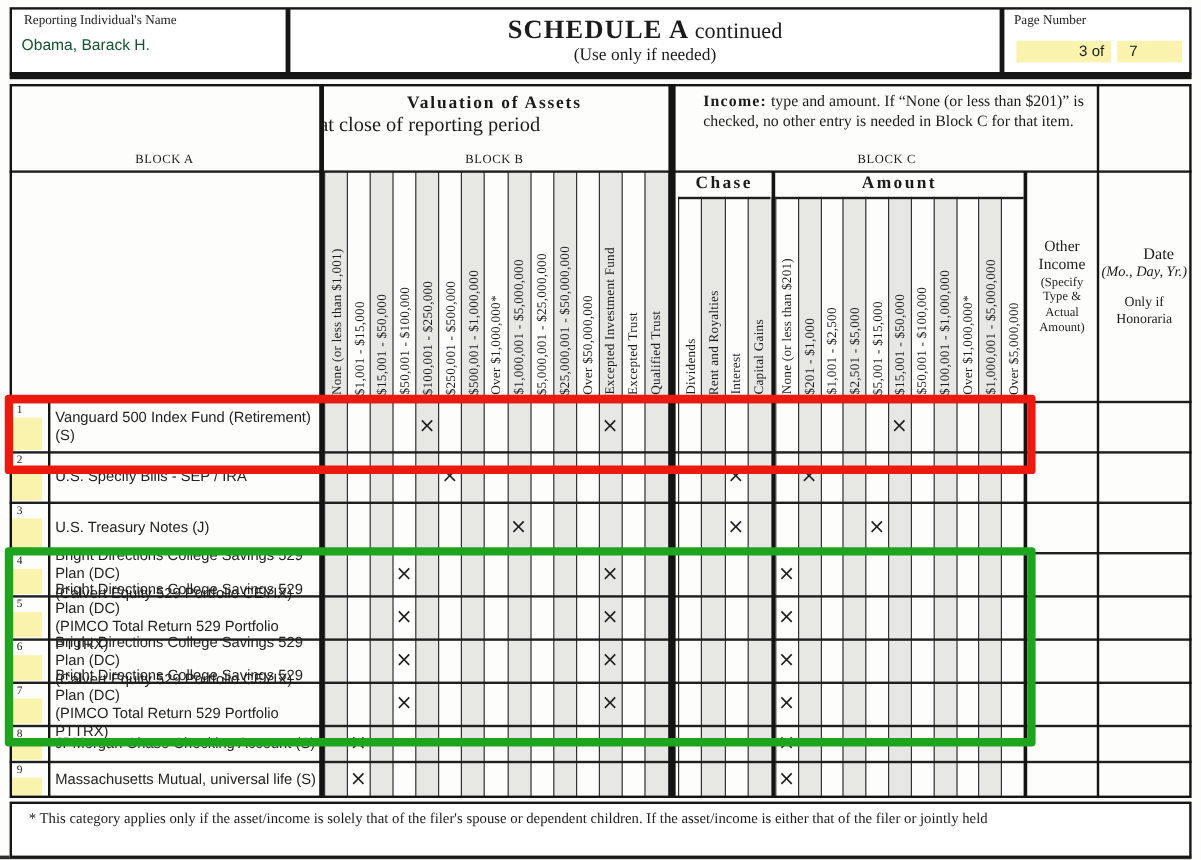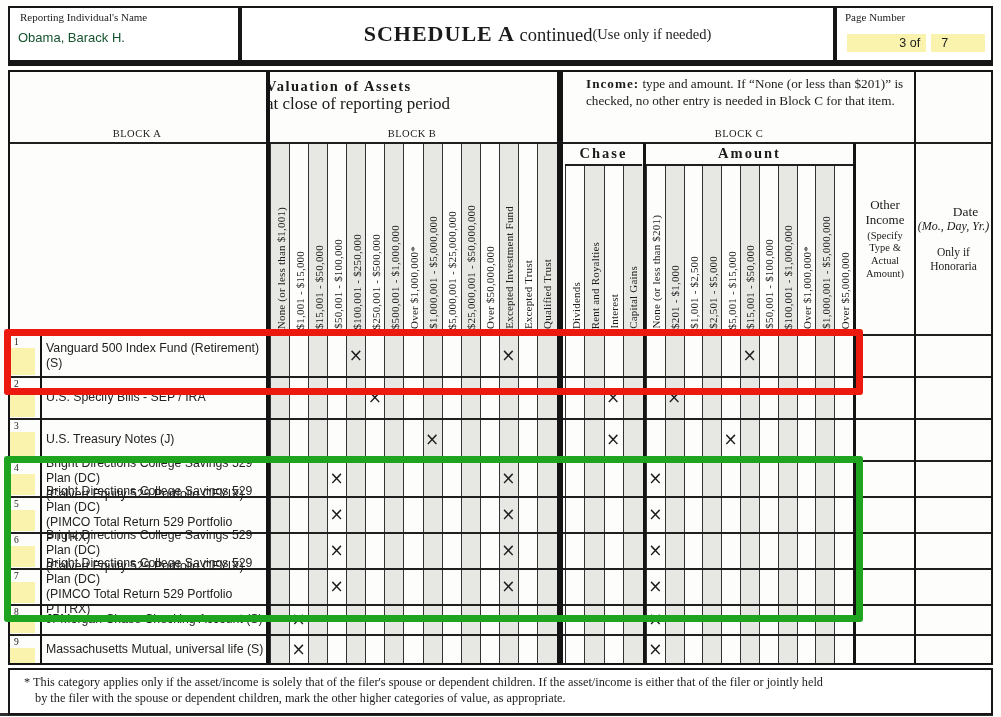--- a/index.html
+++ b/index.html
@@ -30,39 +30,39 @@
 </style>
 </head>
 <body>
 
 <div id="page">
 
   <div class="abs box" style="left:8px;top:6px;width:228px;height:52px;z-index:2;text-decoration:underline;">
     <div class="abs" style="left:10px;top:3px;font-size:11px;">Reporting Individual's Name</div>
     <div class="abs sans" style="left:8px;top:22px;font-size:13px;color:#14532d;">Obama, Barack H.</div>
   </div>
-  <div class="abs box" style="left:240px;top:6px;width:591px;height:52px;z-index:2;display:flex;flex-direction:row;align-items:center;justify-content:center;">
+  <div class="abs box" style="left:240px;top:6px;width:591px;height:52px;z-index:2;display:flex;flex-direction:column;align-items:center;justify-content:center;">
     <div style="line-height:1.05;"><span style="font-weight:bold;font-size:22px;letter-spacing:1px;">SCHEDULE A</span><span style="font-size:18.5px;"> continued</span></div>
     <div style="font-size:14.5px;">(Use only if needed)</div>
   </div>
   <div class="abs box" style="left:835px;top:6px;width:154px;height:52px;z-index:2;">
     <div class="abs" style="left:8px;top:3px;font-size:11px;">Page Number</div>
     <div class="abs" style="left:10px;right:6px;top:26px;display:flex;gap:5px;justify-content:space-between;">
       <div class="sans" style="flex:1.25;background:#f9f3ad;font-size:12.5px;text-align:right;padding:2px 6px 2px 0;">3 of</div>
       <div class="sans" style="flex:0.75;background:#f9f3ad;font-size:12.5px;text-align:left;padding:2px 0 2px 10px;">7</div>
     </div>
   </div>
 
   <div class="abs" style="left:8px;top:61px;width:985px;height:5px;background:#151515;z-index:2;"></div>
 
   <div class="abs" style="left:8px;top:70px;width:258px;height:73px;z-index:2;">
     <div class="blocklabel">BLOCK A</div>
   </div>
   <div class="abs" style="left:266px;top:70px;width:292px;height:73px;z-index:2;">
-    <div style="padding-top:9px;font-weight:bold;font-size:14.5px;letter-spacing:1.5px;line-height:1.05;">Valuation of Assets</div>
+    <div style="text-align:center;padding-top:9px;font-weight:bold;font-size:14.5px;letter-spacing:1.5px;line-height:1.05;">Valuation of Assets</div>
     <div style="font-size:17px;">at close of reporting period</div>
     <div class="blocklabel">BLOCK B</div>
   </div>
   <div class="abs" style="left:564px;top:70px;width:350px;height:73px;z-index:2;">
     <div style="padding:6px 8px 0 22px;font-size:13.2px;line-height:1.25;"><span style="font-weight:bold;letter-spacing:1px;">Income:</span><span> type and amount. If “None (or less than $201)” is checked, no other entry is needed in Block C for that item.</span></div>
     <div class="blocklabel">BLOCK C</div>
   </div>
 
   <div class="bandhdr" style="left:565px;width:77px;">
       <span>Chase</span>
@@ -284,21 +284,20 @@
       <span class="mark" style="left: 655.409px; top: 620px;">×</span>
       <span class="mark" style="left: 298.6px; top: 650px;">×</span>
       <span class="mark" style="left: 655.409px; top: 650px;">×</span>
     </div>
 
   <div class="abs" style="left:8px;top:70px;width:985px;height:595px;border:2.5px solid #141414;box-sizing:border-box;z-index:6;pointer-events:none;"></div>
 
   <div class="abs box" style="left:8px;top:668px;width:981px;height:43px;z-index:2;">
     <div style="padding:5px 10px 0 14px;font-size:12.3px;line-height:1.3;">
       <div>* This category applies only if the asset/income is solely that of the filer's spouse or dependent children.  If the asset/income is either that of the filer or jointly held</div>
-      <div style="margin-left:11px;">by the filer with the spouse or dependent children, mark the other higher categories of value, as appropriate.</div>
     </div>
   </div>
 
   <div class="abs" style="left:0;top:713px;width:993px;height:3px;background:#2e2e2e;"></div>
 
   <div class="annot" id="red-box" style="left: 4px; top: 329px; width: 845px; height: 52px; border-color: rgb(236, 26, 14);"></div>
   <div class="annot" id="green-box" style="left: 4px; top: 456px; width: 845px; height: 152px; border-color: rgb(31, 164, 31);"></div>
 </div>
 
 </body></html>

